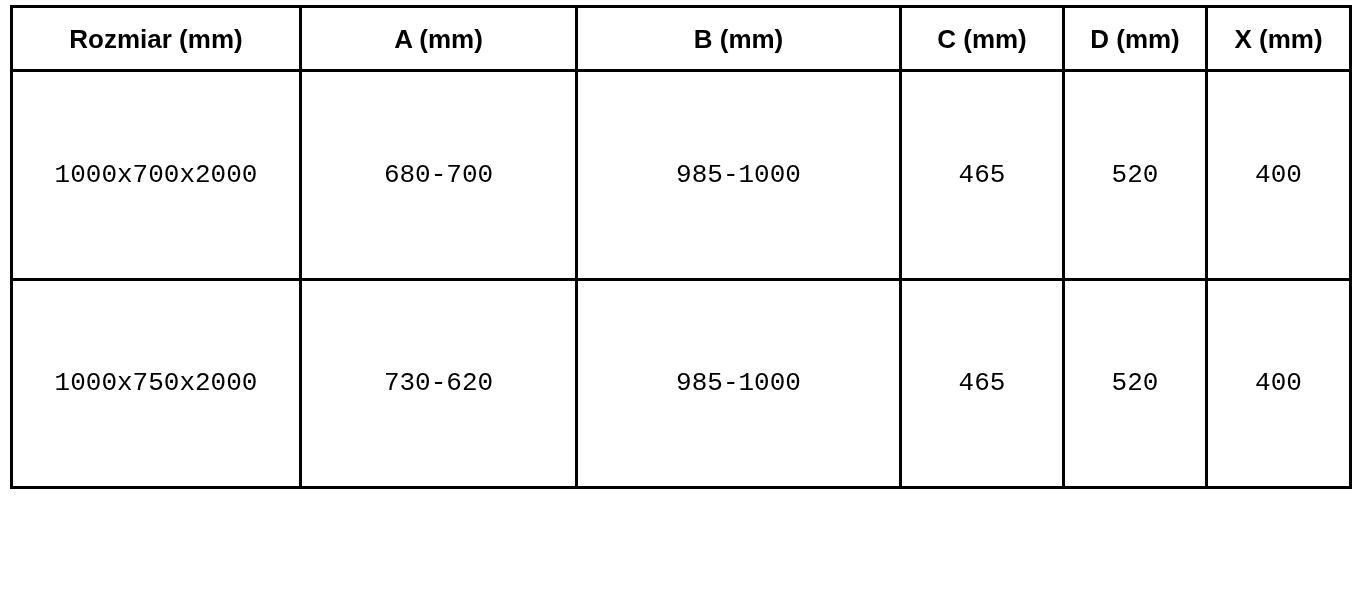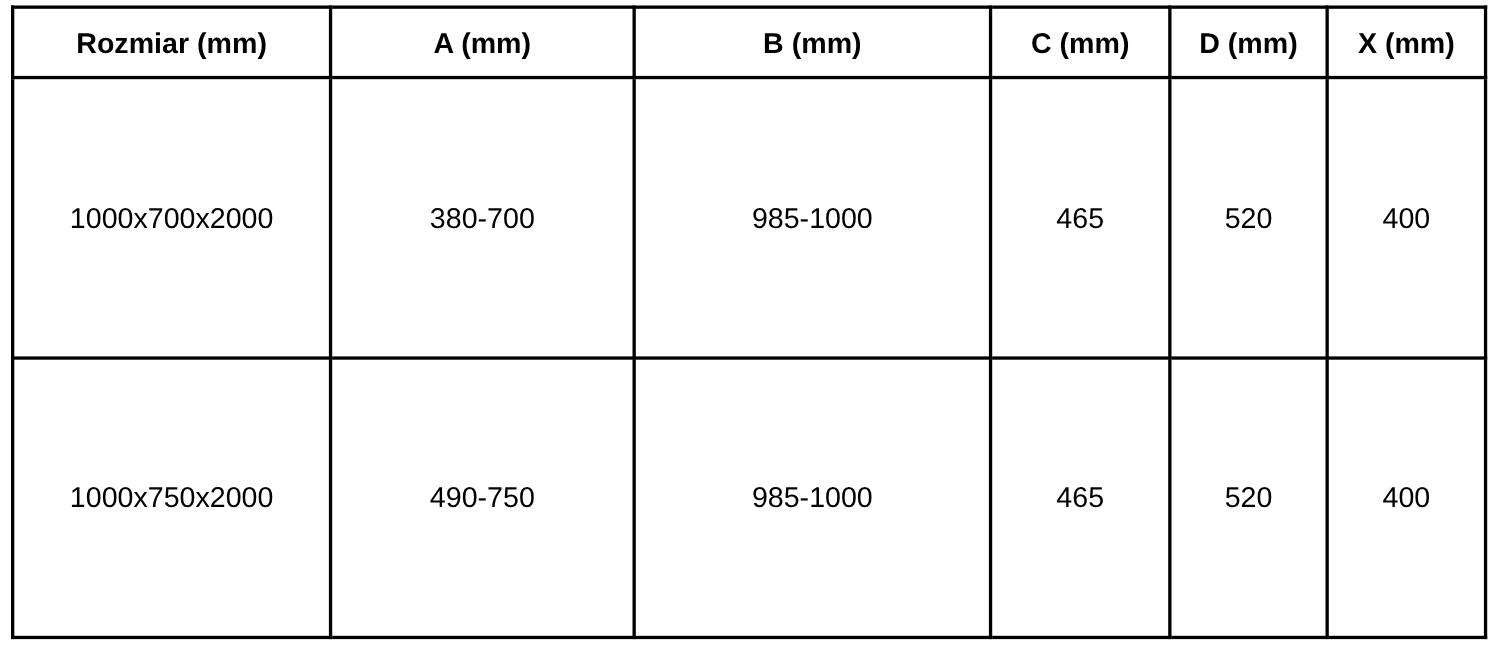--- a/index.html
+++ b/index.html
@@ -12,21 +12,21 @@
     width: 1357px;
     height: 589px;
     font-family: "Liberation Sans", sans-serif;
     color: #000000;
   }
   table.spec-table {
     position: absolute;
     left: 10px;
     top: 5px;
     width: 1339px;
-    height: 576px;
+    height: 484px;
     border-collapse: collapse;
     table-layout: fixed;
     background: #ffffff;
     border: 3px solid #000000;
   }
   .spec-table th,
   .spec-table td {
     border: 3px solid #000000;
     text-align: center;
     vertical-align: middle;
@@ -34,20 +34,21 @@
     font-size: 26px;
     line-height: 1;
     white-space: nowrap;
     overflow: hidden;
   }
   .spec-table th {
     font-weight: bold;
   }
   .spec-table td {
     font-weight: normal;
+    font-family: Liberation Mono, monospace;
   }
   .spec-table thead tr {
     height: 64px;
   }
   col.c1 { width: 289px; }
   col.c2 { width: 276px; }
   col.c3 { width: 324px; }
   col.c4 { width: 163px; }
   col.c5 { width: 143px; }
   col.c6 { width: 144px; }
@@ -70,28 +71,28 @@
       <th>A (mm)</th>
       <th>B (mm)</th>
       <th>C (mm)</th>
       <th>D (mm)</th>
       <th>X (mm)</th>
     </tr>
   </thead>
   <tbody>
     <tr>
       <td>1000x700x2000</td>
-      <td>380-700</td>
+      <td>680-700</td>
       <td>985-1000</td>
       <td>465</td>
       <td>520</td>
       <td>400</td>
     </tr>
     <tr>
       <td>1000x750x2000</td>
-      <td>490-750</td>
+      <td>730-620</td>
       <td>985-1000</td>
       <td>465</td>
       <td>520</td>
       <td>400</td>
     </tr>
   </tbody>
 </table>
 
 </body></html>

